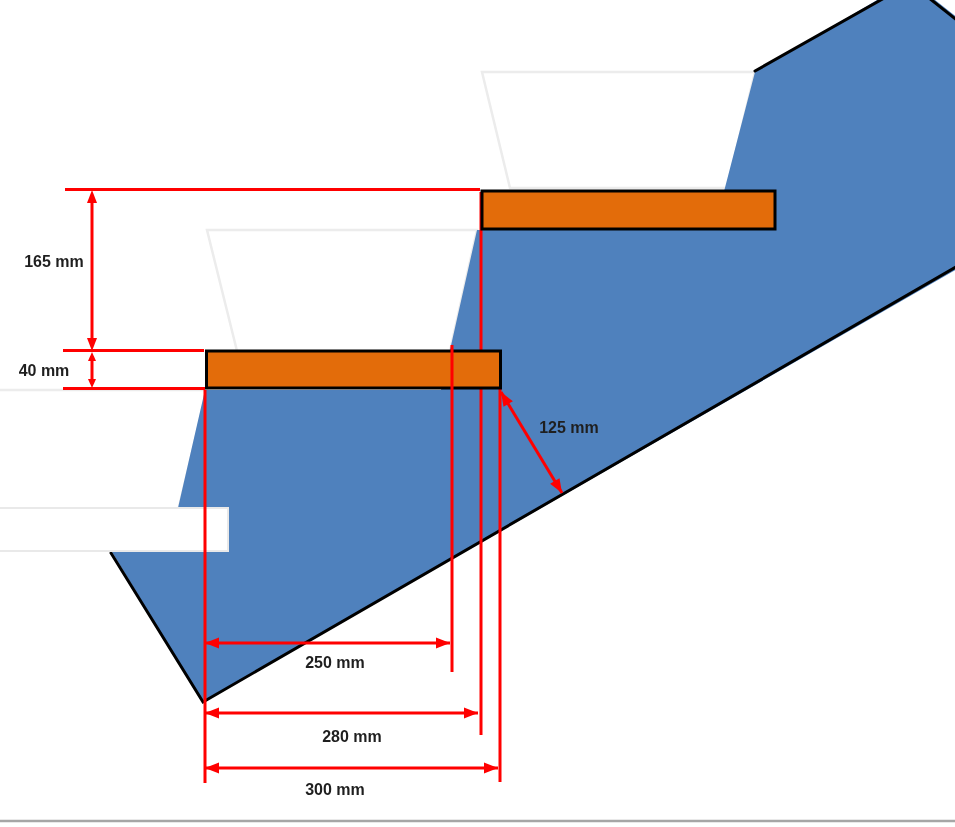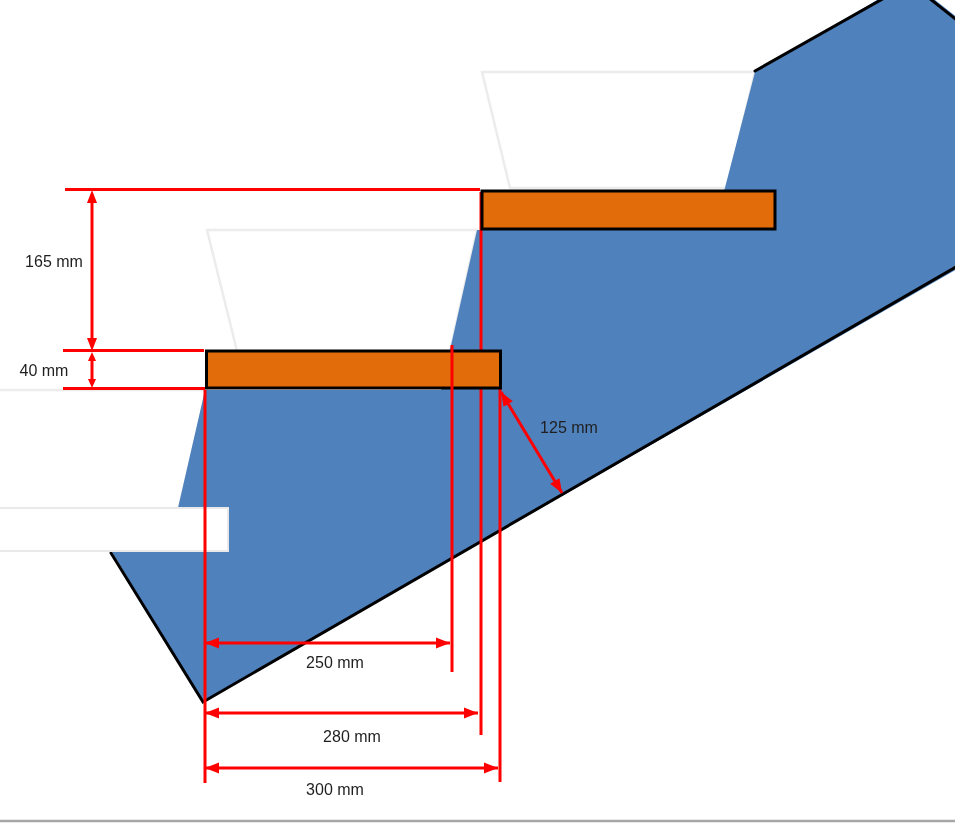--- a/index.html
+++ b/index.html
@@ -1,16 +1,16 @@
 <!DOCTYPE html>
 <html><head>
 <meta charset="utf-8">
 <style>
   html, body { margin: 0; padding: 0; background: #ffffff; }
-  .stage { position: relative; width: 955px; height: 827px; background: #ffffff; overflow: hidden; }
+  .stage { position: relative; width: 955px; height: 827px; background: #ffffff; overflow: hidden; font-weight: bold; }
   svg { display: block; }
   text.dim-label {
     font-family: "Liberation Sans", "DejaVu Sans", sans-serif;
     font-size: 16px;
     fill: #1f1f1f;
   }
 </style>
 </head>
 <body>
 

